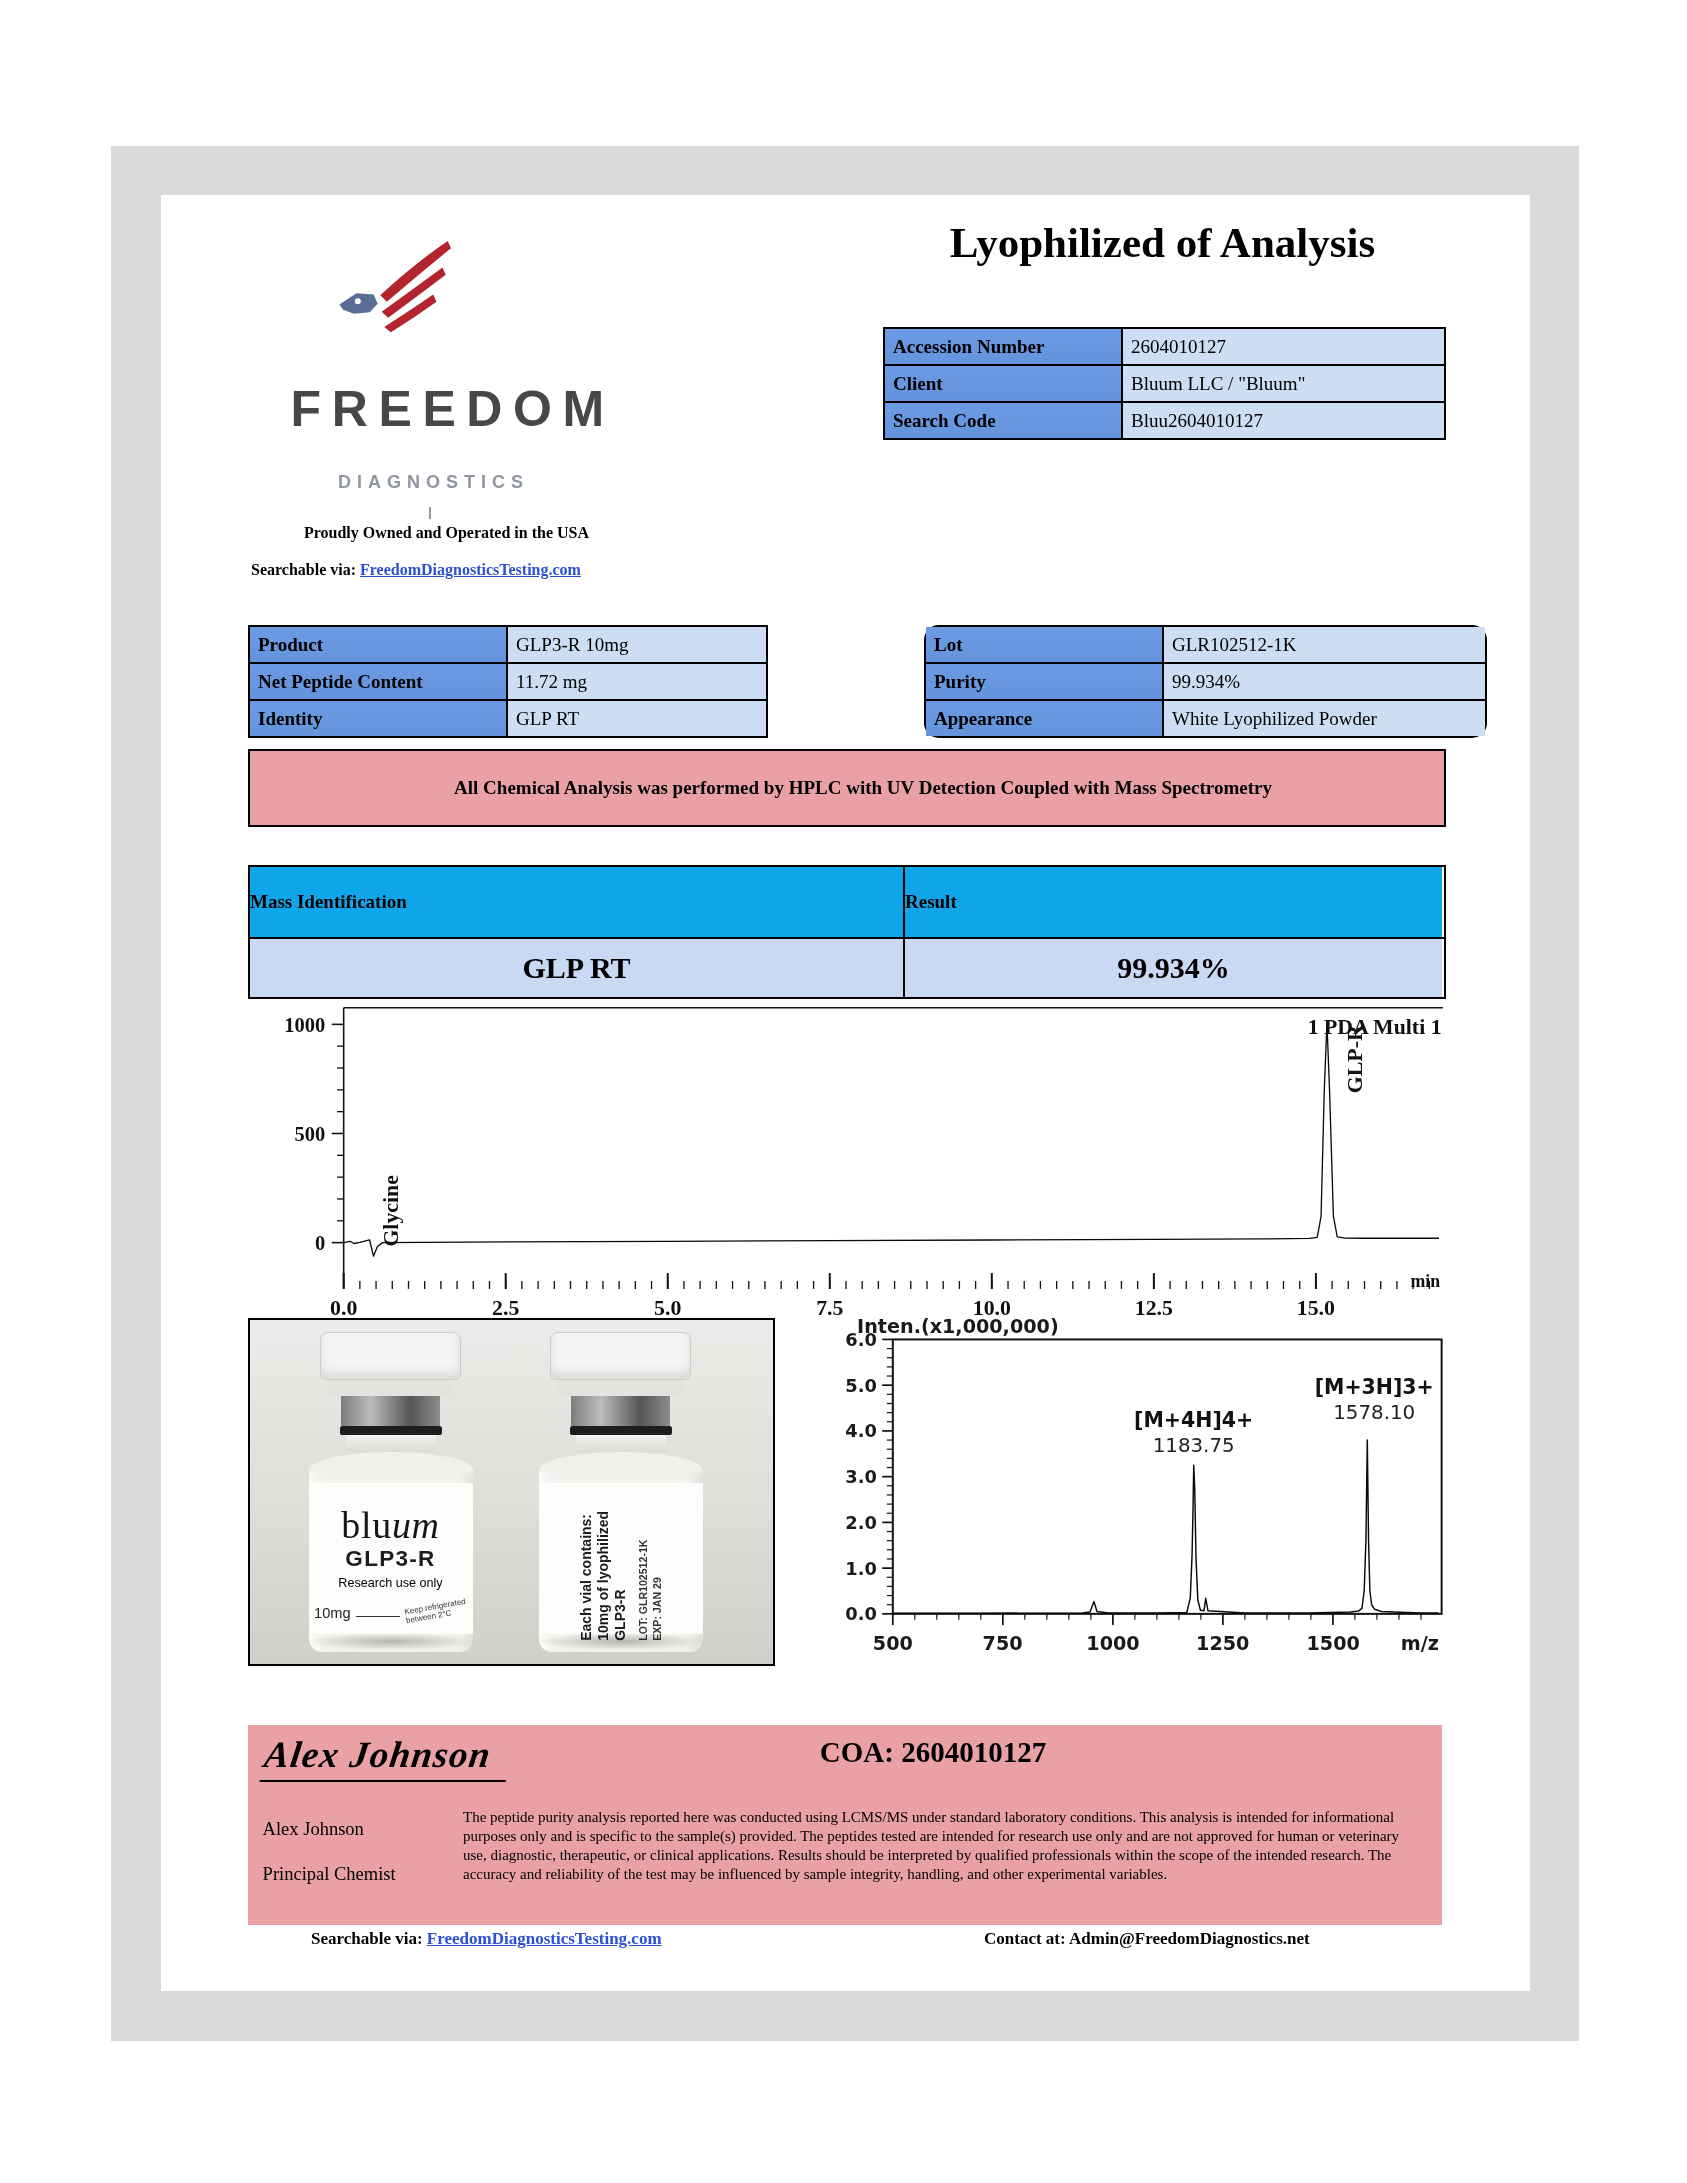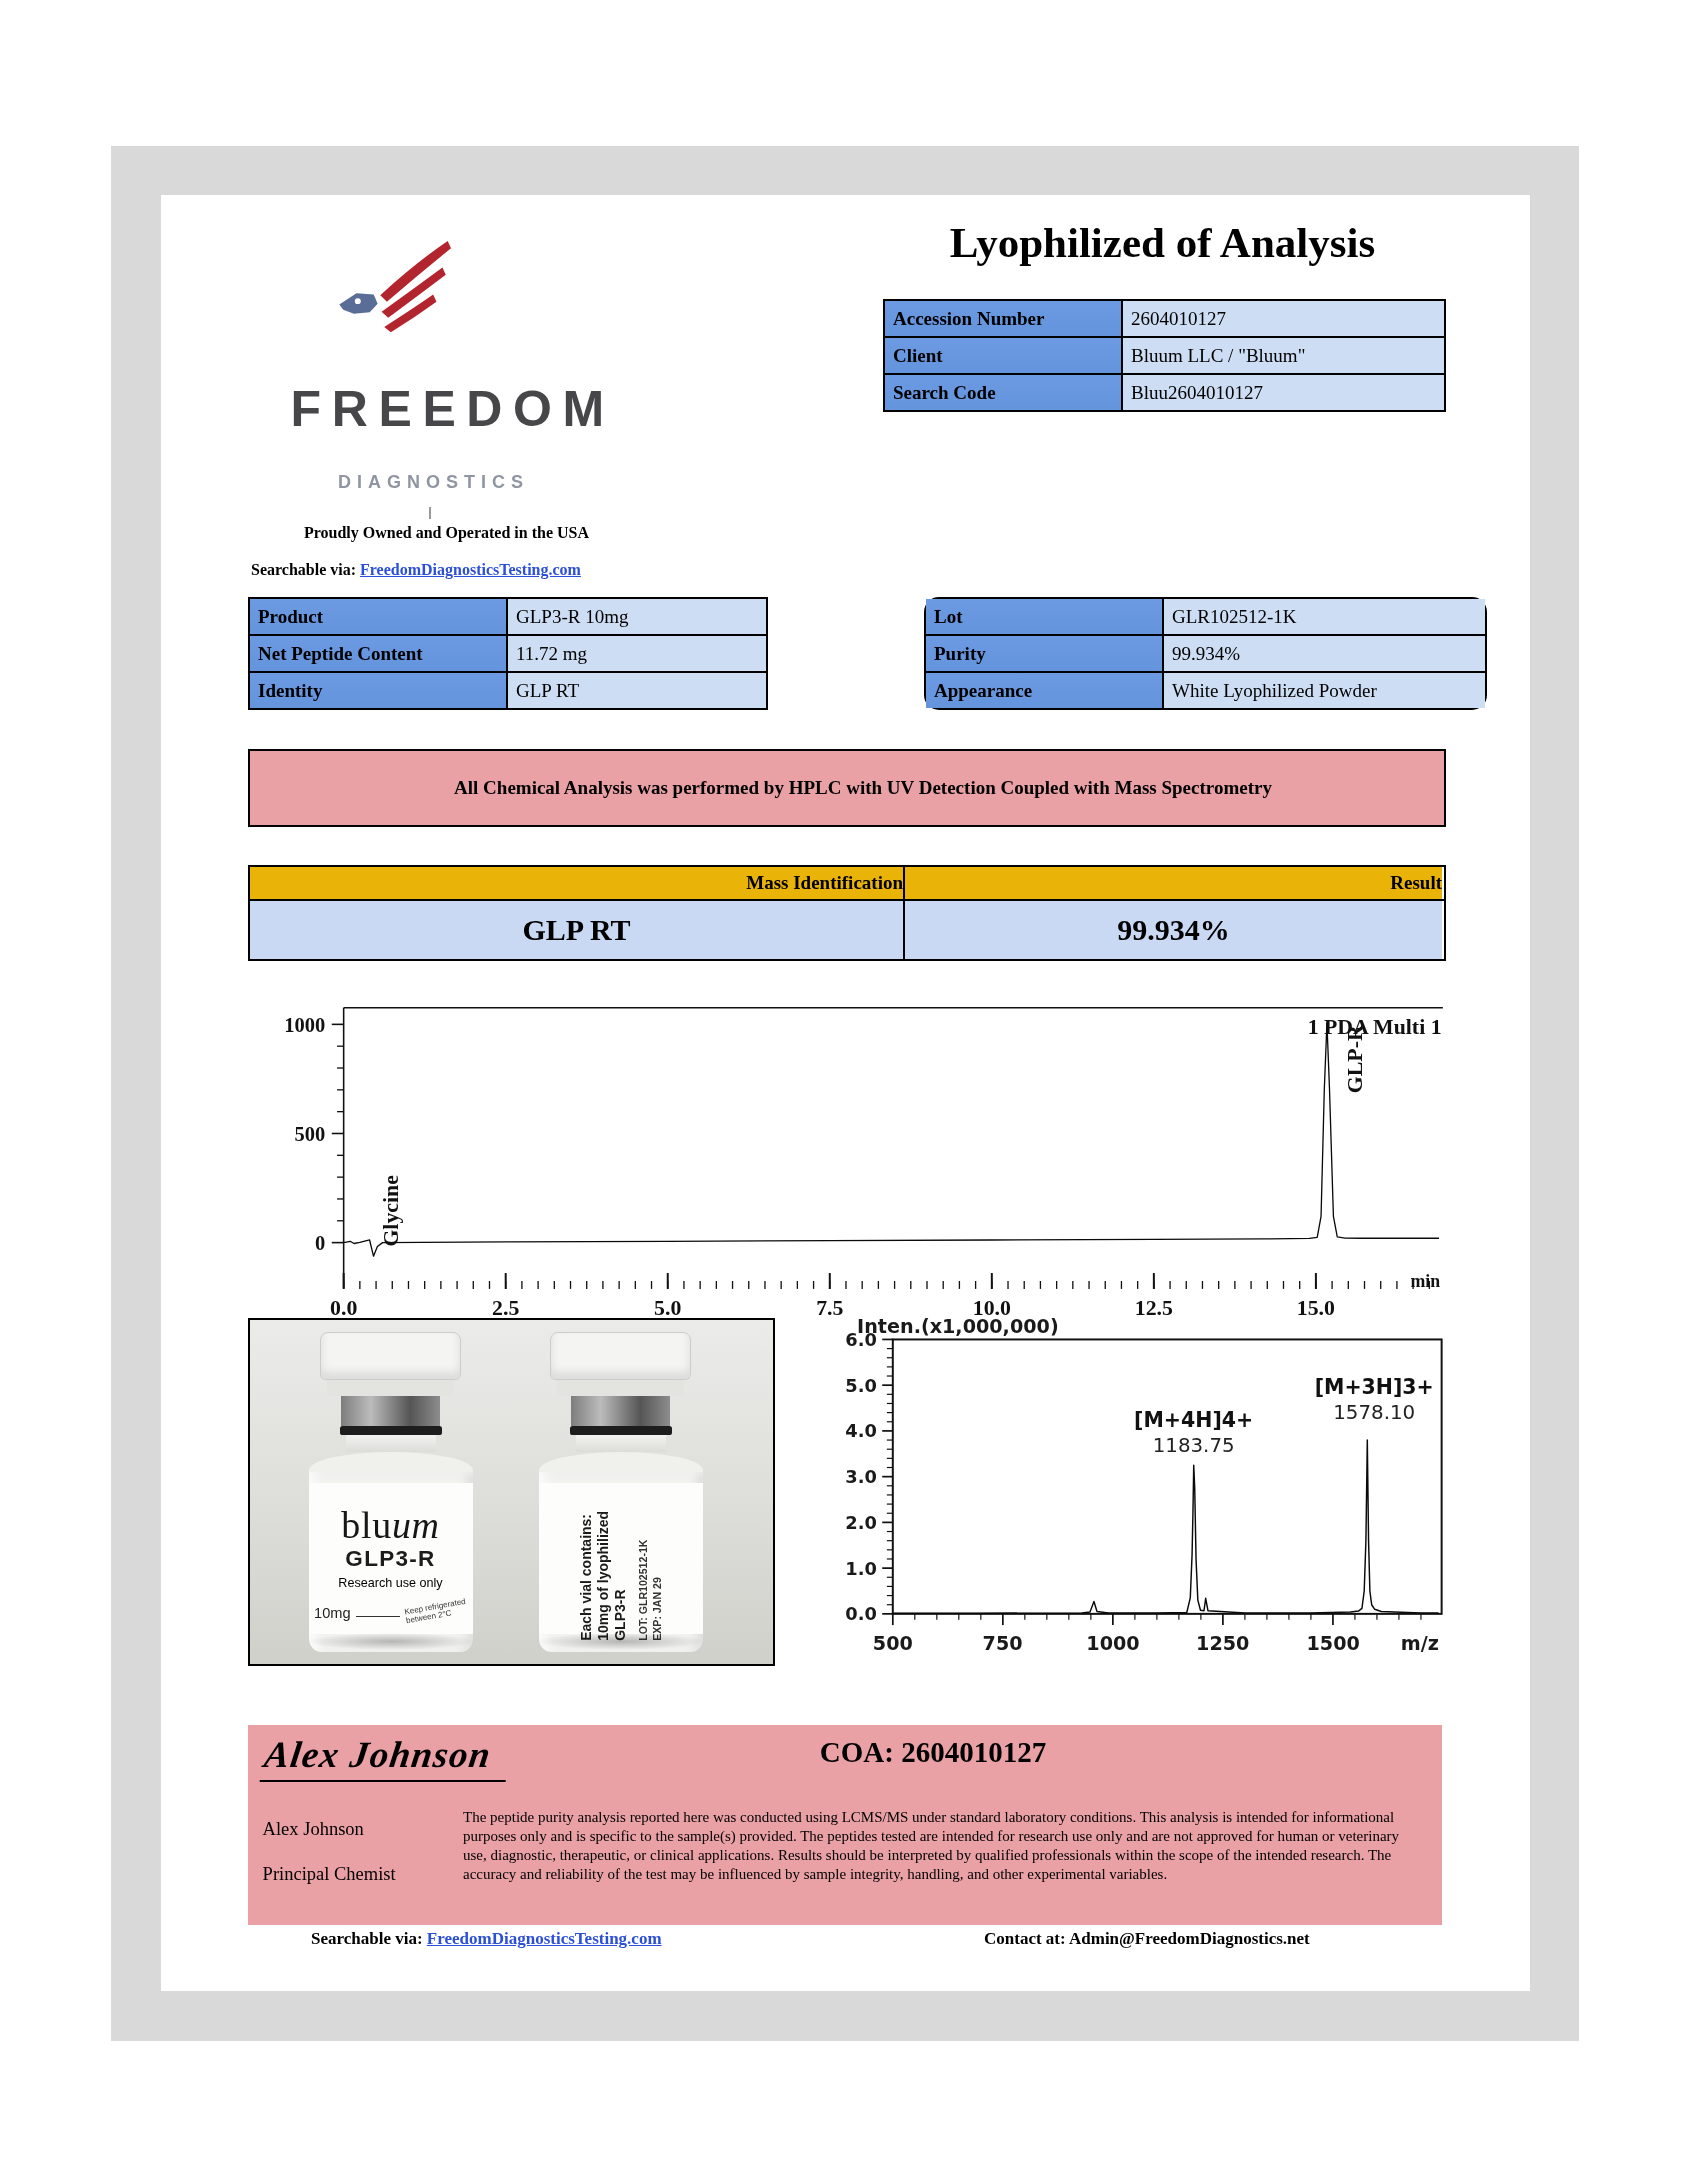--- a/index.html
+++ b/index.html
@@ -16,38 +16,38 @@
             font-size:18px;letter-spacing:6px;text-align:center;white-space:nowrap;}
   .logotick{width:2px;height:12px;background:#9a9a9a;}
   .tagline{font-weight:bold;font-size:16px;text-align:center;white-space:nowrap;}
   .searchline{font-weight:bold;font-size:16px;white-space:nowrap;}
   .doclink{color:var(--link-blue,#2b4fd7);text-decoration:underline;font-weight:bold;}
 
   
   .bigtitle{font-size:43px;font-weight:bold;text-align:center;white-space:nowrap;}
 
   
-  .itable{position:absolute;border:2px solid #000;}
+  .itable{position:absolute;border:2px solid #000;margin-top:28px;}
   .irow{display:grid;grid-template-columns:var(--c1) 1fr;}
   .irow + .irow{border-top:2px solid #000;}
   .cell{padding:4.6px 8px 4px 8px;font-size:19px;line-height:26.5px;min-height:26.5px;white-space:nowrap;}
   .lcell{background:linear-gradient(180deg,#6c9ae3,var(--accent-blue-header,#6394dc));
          font-weight:bold;border-right:2px solid #000;}
   .vcell{background:var(--accent-blue-light,#cdddf4);}
 
   
   .banner{position:absolute;background:var(--banner-pink,#e9a1a6);border:2px solid #000;
           display:flex;align-items:center;justify-content:center;}
   .banner span{font-weight:bold;font-size:19px;text-align:center;margin-left:32px;}
 
   
   .rtable{position:absolute;border:2.6px solid #000;background:#fff;}
   .rrow{display:grid;grid-template-columns:655px 537px;}
   .rrow + .rrow{border-top:2px solid #000;}
-  .rhc{background:#eab308;font-weight:bold;font-size:19px;text-align:right;padding:5px 0;}
+  .rhc{background:#0ea5e9;font-weight:bold;font-size:19px;text-align:left;padding:24px 0;}
   .rhc.first,.rdc.first{border-right:2px solid #000;}
   .rdc{background:var(--result-row-blue,#c9d8f3);font-weight:bold;font-size:30px;text-align:center;padding:12px 0;}
 
   
   .cts{font:bold 31px "Liberation Serif",serif;fill:#111;}
   .ctl{font:bold 33px "Liberation Serif",serif;fill:#111;}
   .ctm{font:bold 27px "Liberation Serif",serif;fill:#111;}
   .mts{font:600 27px "DejaVu Sans",sans-serif;fill:#1a1a1a;}
   .mtl{font:600 29px "DejaVu Sans",sans-serif;fill:#1a1a1a;}
   .man{font:bold 31px "DejaVu Sans",sans-serif;fill:#111;}

